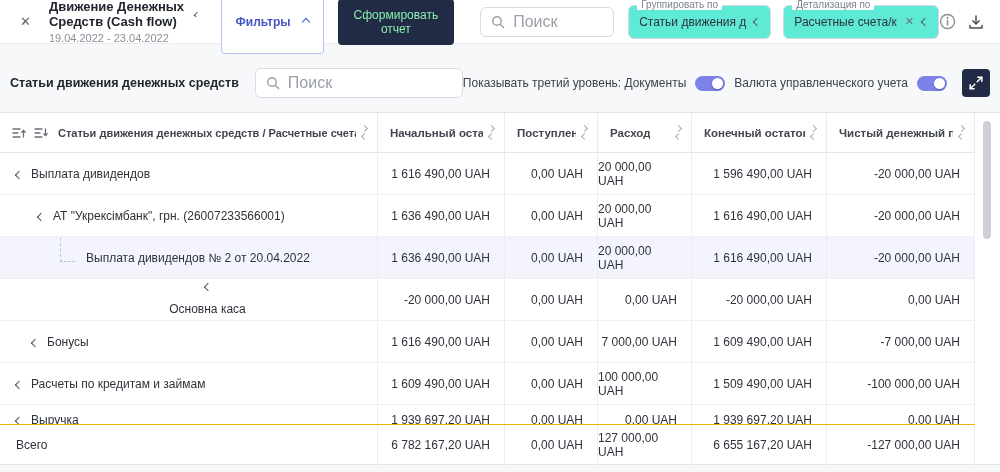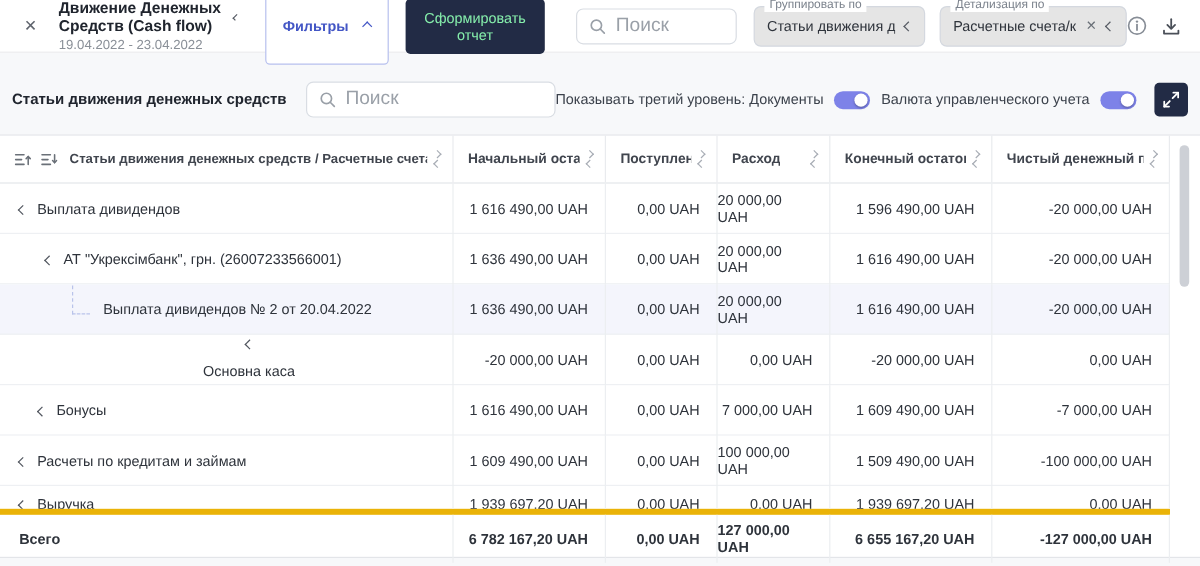--- a/index.html
+++ b/index.html
@@ -19,21 +19,21 @@
   .title-line{display:flex;align-items:center;gap:7px;font-size:13px;font-weight:700;color:#20252e;cursor:pointer}
   .title-line .chev{width:5px;height:5px;color:#555a63}
   .date-range{font-size:11px;color:#8a9098;margin-top:3px}
   .filters-btn{display:flex;align-items:center;gap:12px;border:1px solid #b7c0ee;color:#4356c5;background:#fff;border-radius:4px;padding:24px 14px;font-size:12px;font-weight:700;margin-left:22px;cursor:pointer}
   .filters-btn .chev{width:6px;height:6px;border-width:1.5px}
   .generate-btn{background:#222b45;color:#86efac;border:none;border-radius:4px;padding:9px 16px;font-size:12px;margin-left:14px;cursor:pointer;font-family:inherit}
   .searchbox{display:flex;align-items:center;gap:8px;border:1px solid #d9dde3;border-radius:6px;height:30px;padding:0 10px;background:#fff}
   .searchbox input{border:none;outline:none;font-size:16px;width:90px;color:#333;font-family:inherit;background:transparent}
   .searchbox input::placeholder{color:#9aa0a8}
   .topbar .searchbox{margin-left:26px;width:138px}
-  .select{position:relative;display:flex;align-items:center;gap:8px;border:1px solid #d4d8df;border-radius:6px;height:34px;padding:0 10px;background:#e5e5e5;font-size:12px;color:#2e333b;cursor:pointer}
+  .select{position:relative;display:flex;align-items:center;gap:8px;border:1px solid #d4d8df;border-radius:6px;height:34px;padding:0 10px;background:#5eead4;font-size:12px;color:#2e333b;cursor:pointer}
   .select .legend{position:absolute;top:-7px;left:8px;background:#fff;padding:0 4px;font-size:10px;color:#7c838d;white-space:nowrap}
   .select .value{white-space:nowrap;overflow:hidden;flex:1}
   .select .chev{color:#555a63;flex:none}
   .select-group{margin-left:14px;width:152px}
   .select-detail{margin-left:12px;width:158px}
   .clear-x{color:#6a7078;font-size:11px;flex:none;cursor:pointer}
   .icon-btn{display:flex;align-items:center;justify-content:center;width:24px;height:24px;cursor:pointer}
   .info-btn{margin-left:auto}
   .download-btn{margin-left:12px}
 
@@ -62,21 +62,21 @@
   .trow.highlighted{background:#f4f5fc}
   .trow.clipped{height:19px;overflow:hidden;border-bottom:none}
   .trow.clipped .cell{height:30px}
   .cell{height:42px;display:flex;align-items:center;border-right:1px solid #eceef1}
   .tree-cell{gap:9px;padding-left:16px;color:#2e333b;overflow:hidden;white-space:nowrap}
   .row-chevron{color:#50555e;flex:none;cursor:pointer}
   .row-chevron .chev{width:6px;height:6px;transform:rotate(45deg)}
   .chev-down{transform:rotate(45deg)}
   .tree-connector{width:15px;height:24px;border-left:1px dashed #b9c3ea;border-bottom:1px dashed #b9c3ea;margin-top:-16px;margin-right:2px;flex:none}
   .num{justify-content:flex-end;padding-right:14px;color:#2e333b}
-  .tfoot{height:40px;border-top:5px solid #eab308;font-weight:700}
+  .tfoot{height:40px;border-top:1px solid #eab308;font-weight:400}
   .tfoot .cell{height:40px}
   .tfoot .label-cell{padding-left:16px;display:flex;align-items:center;border-right:1px solid #eceef1}
   .scrollbar{position:absolute;top:6px;right:9px;width:8px;bottom:6px}
   .scroll-thumb{position:absolute;top:2px;left:0;width:8px;height:118px;border-radius:4px;background:#cdd0d6;cursor:pointer}
 
   svg{display:block}
 </style>
 </head>
 <body>
 

